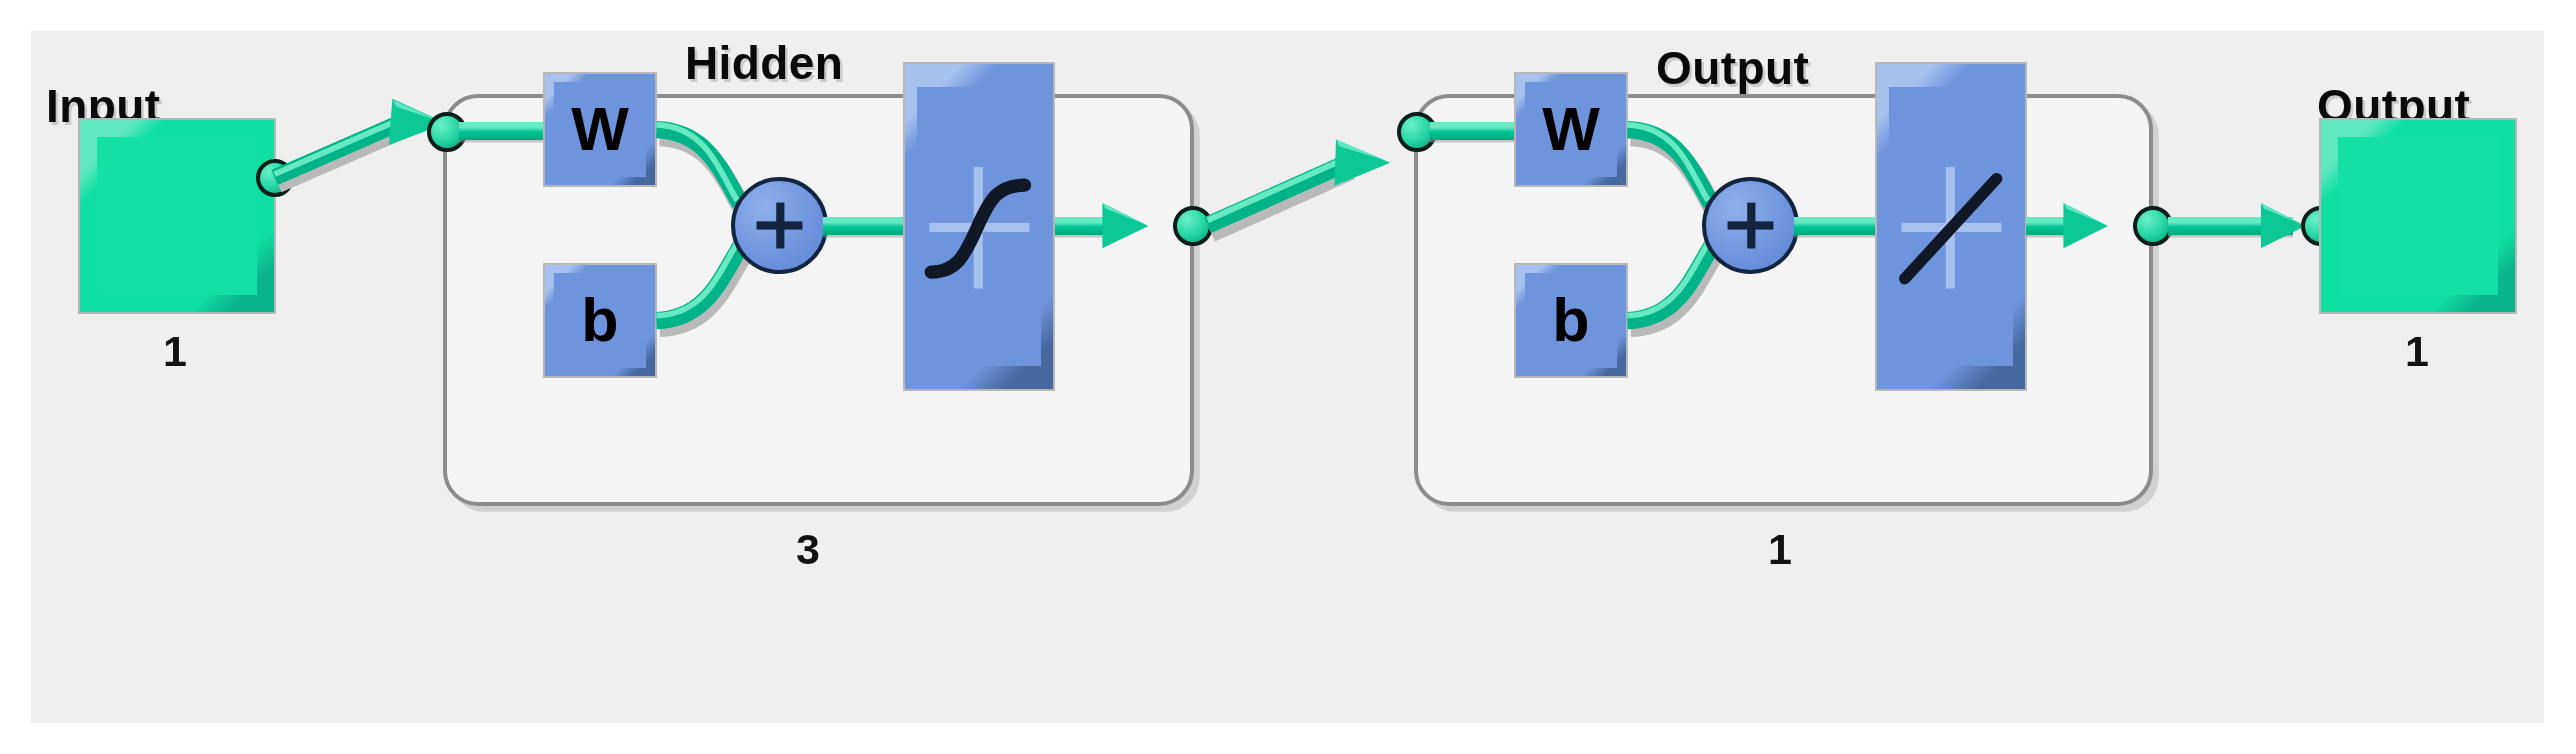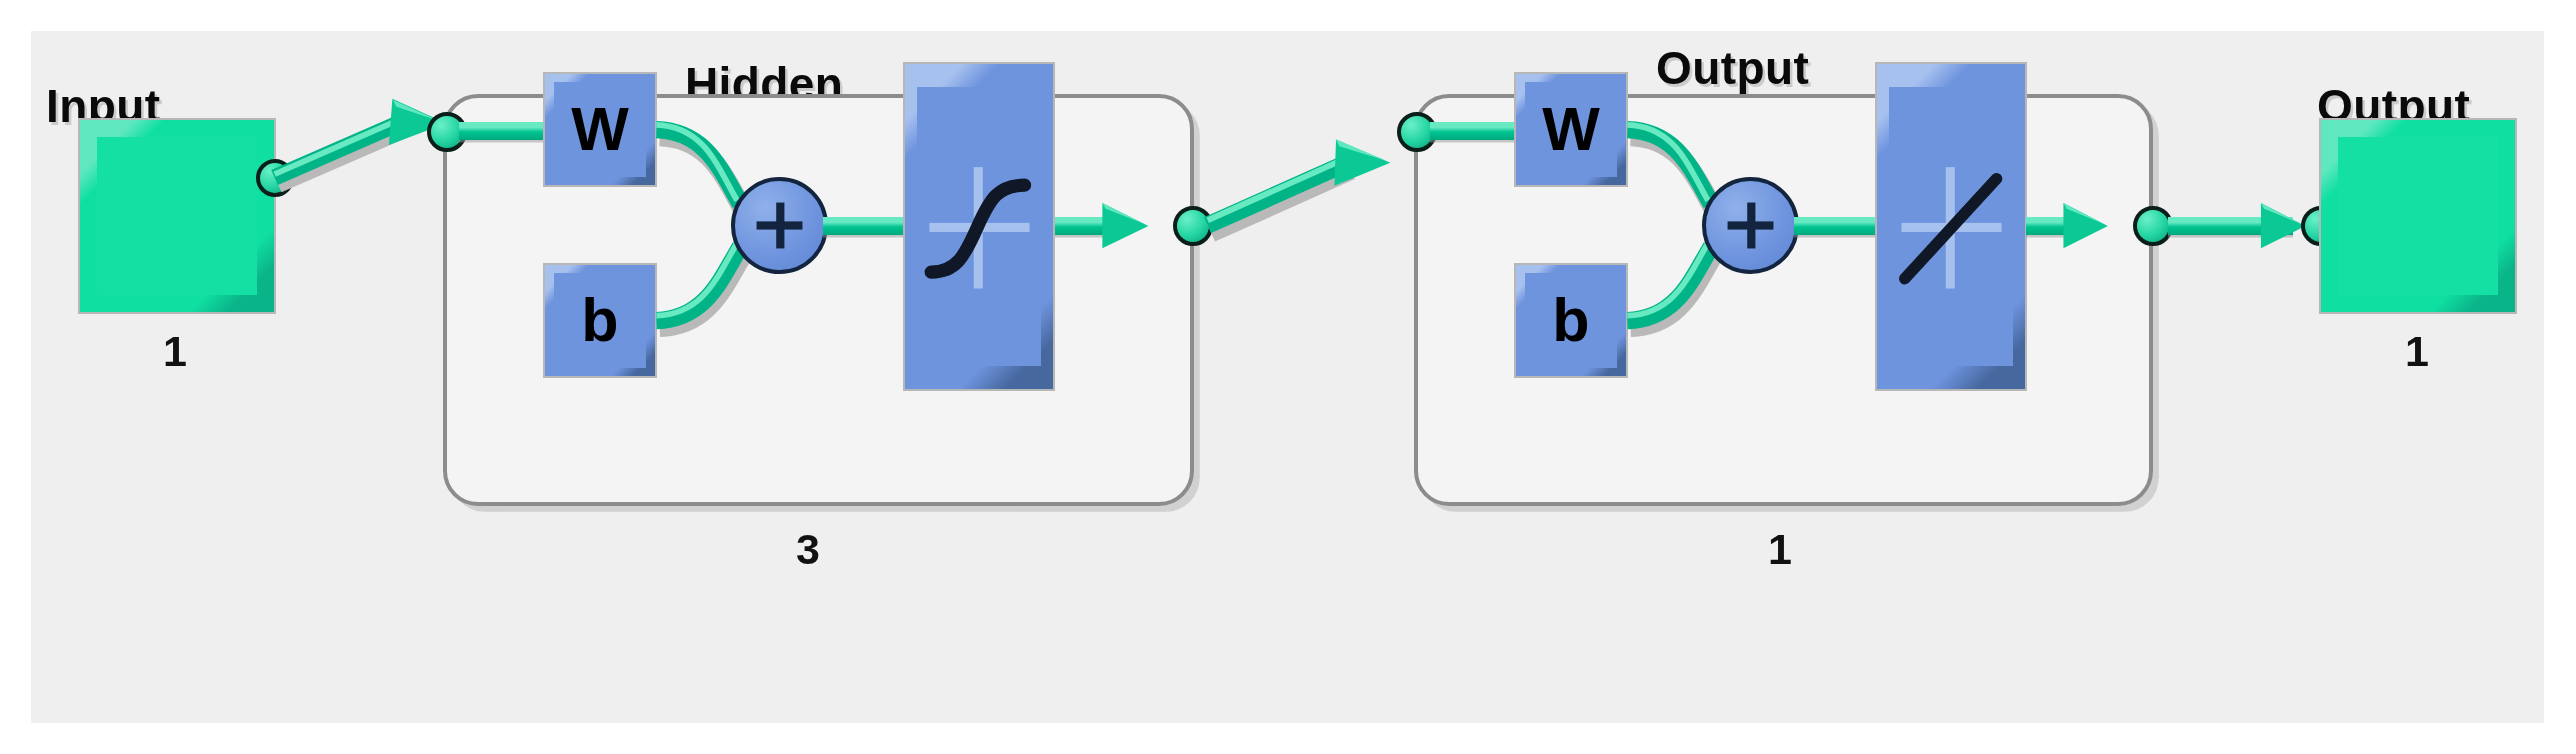--- a/index.html
+++ b/index.html
@@ -130,21 +130,21 @@
     <svg class="edge" style="left:0; top:0; width:2513px; height:692px;" viewBox="0 0 3054 841" width="2513" height="692">
       <g>
         <line x1="296" y1="178" x2="452" y2="110" stroke="#b9b9b9" stroke-width="22" transform="translate(4,8)"></line>
         <line x1="296" y1="178" x2="452" y2="110" stroke="#00b487" stroke-width="20"></line>
         <line x1="296" y1="174" x2="452" y2="106" stroke="#67e9c2" stroke-width="7"></line>
         <polygon points="440,84 502,112 436,137" fill="#0cc895" stroke="#0cc895" stroke-width="2"></polygon>
         <polygon points="440,84 498,110 444,92" fill="#5fe8c0"></polygon>
       </g>
     </svg>
 
-    <div class="cap blk-title" style="left:654px; top:26px;">Hidden</div>
+    <div class="cap blk-title" style="left:654px; top:5px;">Hidden</div>
 
     <div class="layer-box" style="left:412px; top:63px; width:751px; height:412px;"></div>
 
     <div class="dot" style="left:396px; top:81px; width:40px; height:40px;"></div>
 
     <div class="wire" style="left:428px; top:91px; width:91px; height:18px;"></div>
 
     <div class="blue-box" style="left:512px; top:41px; width:114px; height:115px;">
       <span class="blue-label">W</span>
     </div>

